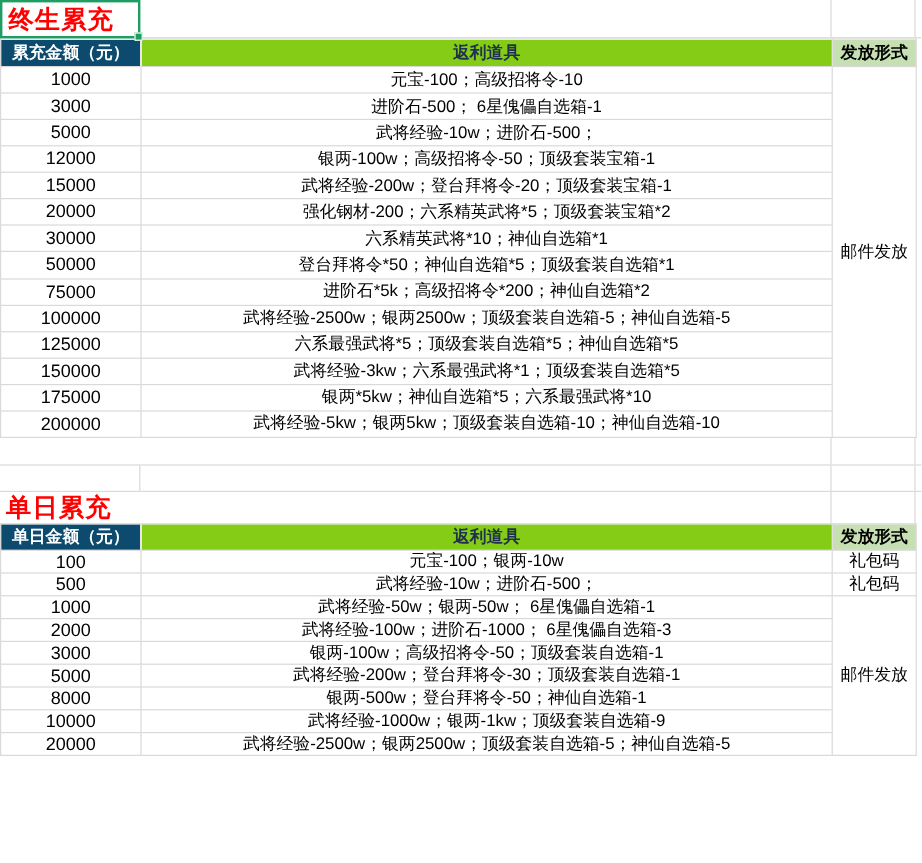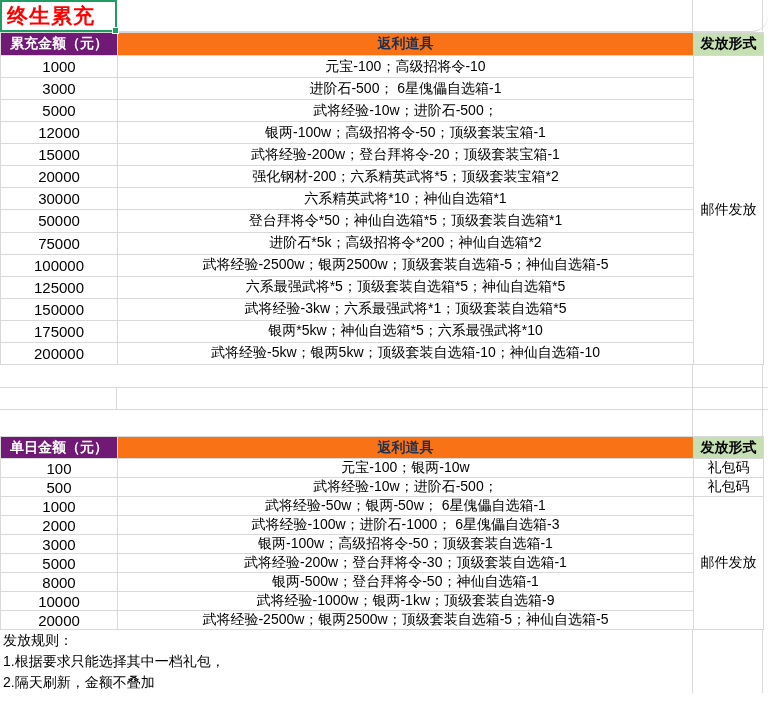--- a/index.html
+++ b/index.html
@@ -12,21 +12,21 @@
   .sheet { position: relative; width: 768px; height: 719px; background: #fff; }
 
   
   .filler { position: relative; width: 768px; }
   .vl { position: absolute; top: 0; bottom: 0; width: 1px; background: #d9d9d9; }
   .vl.c1 { left: 116px; }
   .vl.c2 { left: 692px; }
   .vl.c3 { left: 762px; }
 
   
-  .title-row { height: 32px; border-bottom: 1px solid #d9d9d9; border-radius: 16px; }
+  .title-row { height: 32px; border-bottom: 1px solid #d9d9d9; }
   .title-row2 { height: 26px; display: flex; align-items: center; }
   .title-text { color: #ff0000; font-weight: bold; font-size: 21px; letter-spacing: 1px; }
   .sel-cell {
     position: absolute; left: 0; top: 0; width: 117px; height: 32px;
     border: 2px solid #1f9d63; display: flex; align-items: center; padding-left: 5px;
     background: #fff; z-index: 2;
   }
   .fill-handle {
     position: absolute; right: -4px; bottom: -4px; width: 7px; height: 7px;
     background: #1f9d63; border: 1px solid #ffffff;
@@ -37,22 +37,22 @@
   table { border-collapse: collapse; table-layout: fixed; width: 763px; }
   #lifetime-table { height: 333px; }
   #daily-table { height: 168px; }
   th, td { border: 1px solid #d9d9d9; overflow: hidden; white-space: nowrap; text-align: center; vertical-align: middle; }
   .col-amt { width: 117px; }
   .col-items { width: 576px; }
   .col-del { width: 70px; }
   th { font-size: 14px; font-weight: bold; }
   #lifetime-table th { height: 23px; }
   #daily-table th { height: 22px; }
-  th.h-amt { background: #701a75; color: #ffffff; }
-  th.h-items { background: #f97316; color: #1f3050; text-align: center; }
+  th.h-amt { background: #0c4a6e; color: #ffffff; }
+  th.h-items { background: #84cc16; color: #1f3050; text-align: center; }
   th.h-del { background: #c6e0b4; color: #000000; margin-left: 20px; }
   td { font-size: 14px; background: #ffffff; }
   td.amt { font-size: 15px; margin-left: 36px; }
   td.delivery, td.delivery-code { font-size: 14px; }
 
   
   .rule-row {
     height: 23px; border-bottom: 1px solid #d9d9d9; display: flex; align-items: center;
     padding-left: 3px; font-size: 14px;
   }
@@ -153,20 +153,21 @@
     <span class="vl c3"></span>
   </div>
 
   <div class="filler empty-row">
     <span class="vl c1"></span>
     <span class="vl c2"></span>
     <span class="vl c3"></span>
   </div>
 
   <div class="filler title-row2">
+    <span class="title-text">单日累充</span>
     <span class="vl c2"></span>
     <span class="vl c3"></span>
   </div>
 
   <table id="daily-table">
     <colgroup>
         <col class="col-amt">
         <col class="col-items">
         <col class="col-del">
       </colgroup>
@@ -213,27 +214,14 @@
           <td class="amt">10000</td>
           <td class="items">武将经验-1000w；银两-1kw；顶级套装自选箱-9</td>
         </tr>
         <tr>
           <td class="amt">20000</td>
           <td class="items">武将经验-2500w；银两2500w；顶级套装自选箱-5；神仙自选箱-5</td>
         </tr>
       </tbody>
   </table>
 
-  <div class="filler rules-block">
-    <span class="vl c2"></span>
-    <span class="vl c3"></span>
-    <div class="rule-line">
-        <span>发放规则：</span>
-      </div>
-    <div class="rule-line">
-        <span>1.根据要求只能选择其中一档礼包，</span>
-      </div>
-    <div class="rule-line">
-        <span>2.隔天刷新，金额不叠加</span>
-      </div>
-  </div>
 
 </div>
 
 </body></html>

